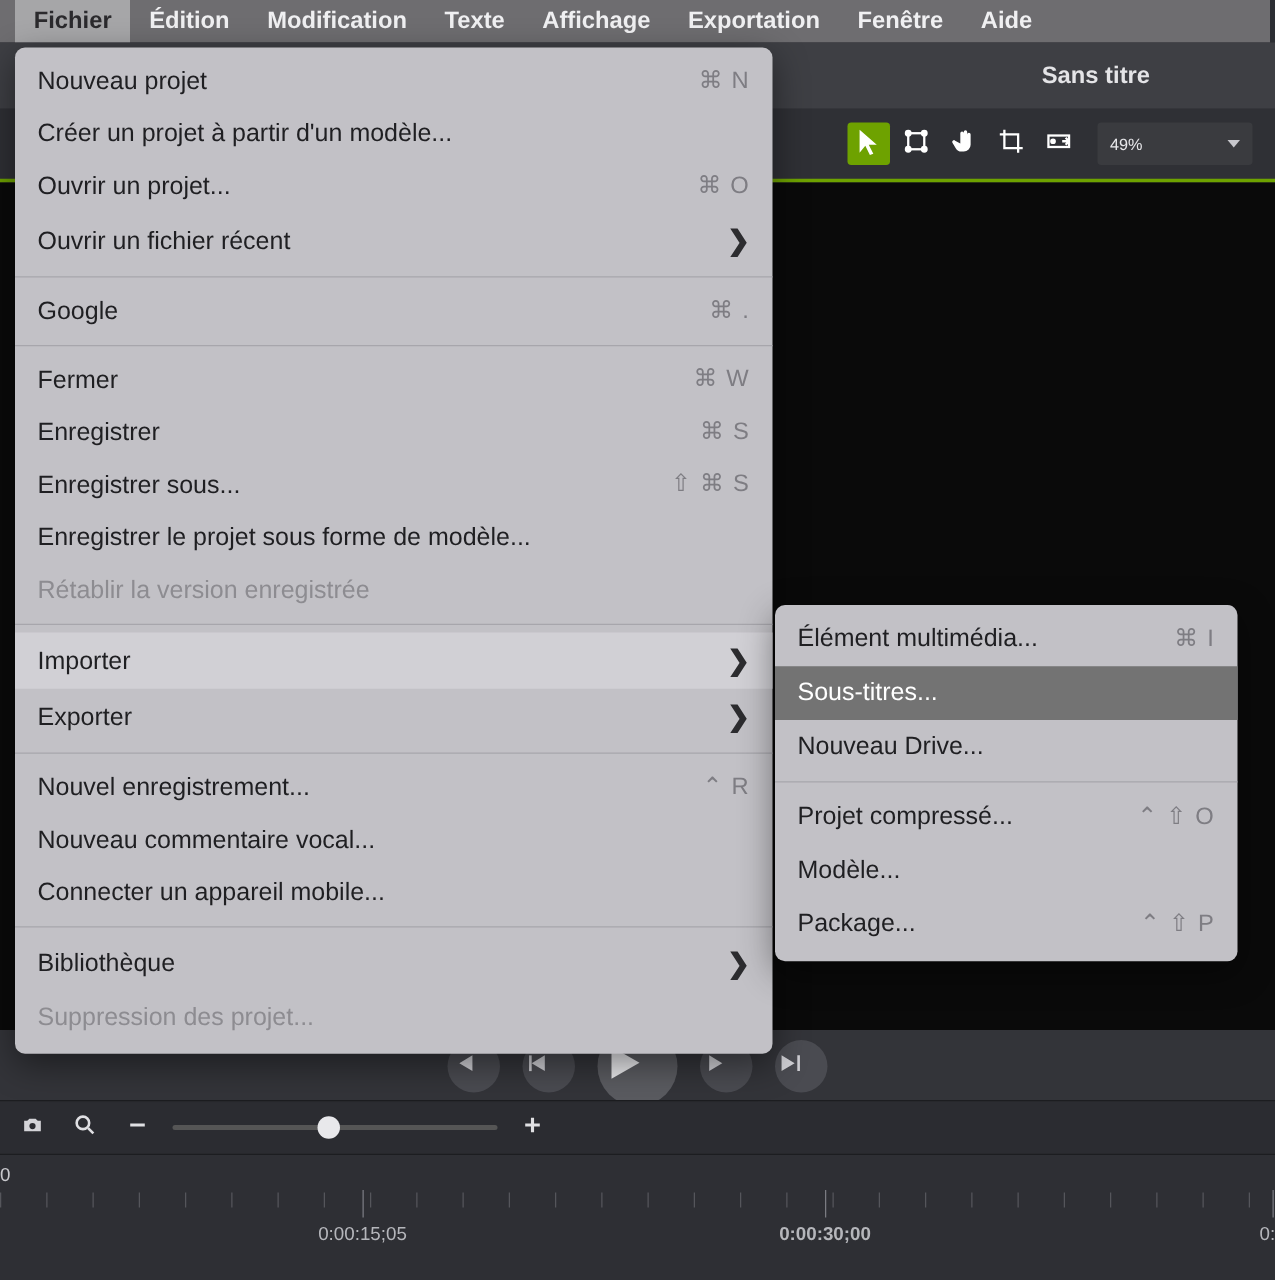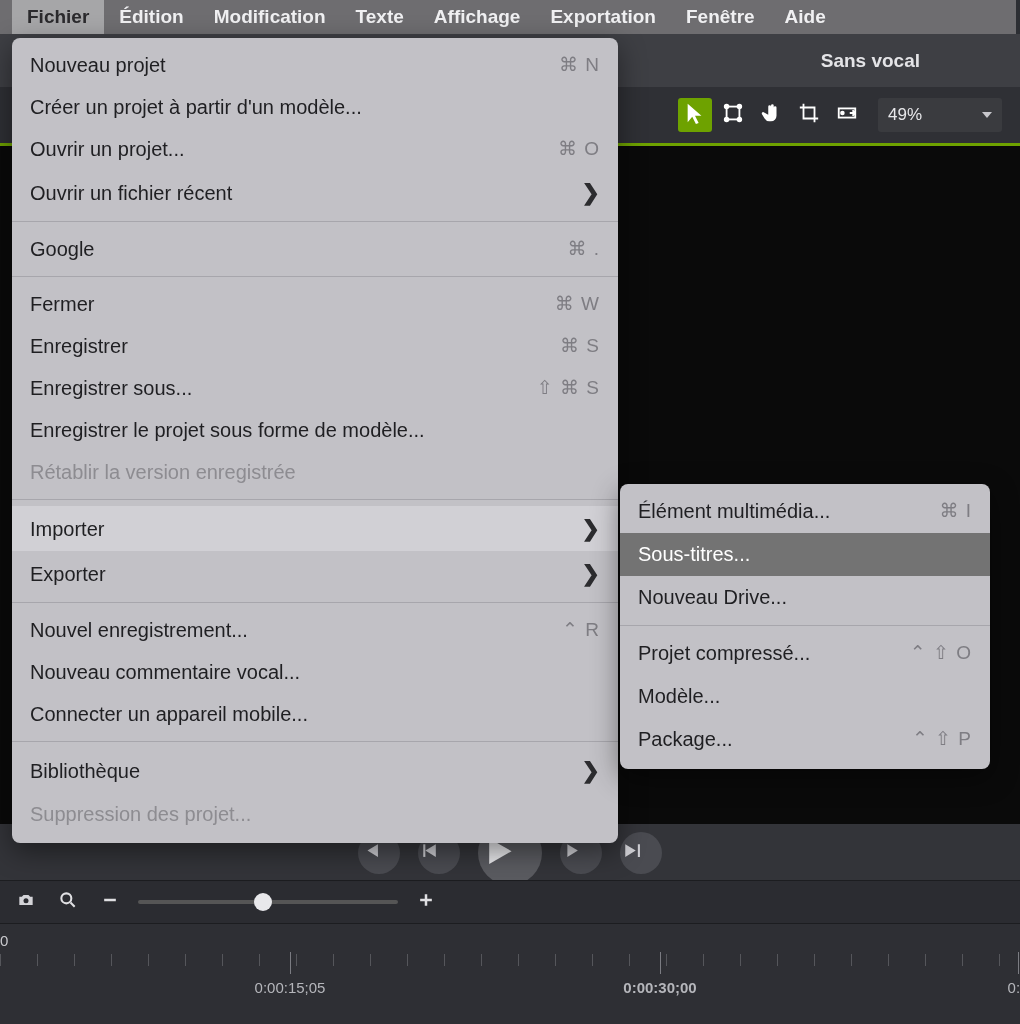--- a/index.html
+++ b/index.html
@@ -77,21 +77,21 @@
   }
   .tool-btn.selected { background:#6ea200; }
   .tool-btn svg { width: 22px; height: 22px; }
   .zoom-select {
     margin-left: 14px;
     width: 104px; height: 34px;
     background: #3a3b3f;
     border-radius: 3px;
     display: flex; align-items: center; justify-content: space-between;
     padding: 0 10px;
-    font-size: 17px;
+    font-size: 13px;
   }
   .zoom-select .tri {
     width:0;height:0;border-left:5px solid transparent;border-right:5px solid transparent;border-top:6px solid #c7c7cc;
   }
 
   
   .canvas-area {
     position: absolute;
     left:0; right:0; top:146px; bottom:200px;
     background: #0a0a0a;
@@ -192,21 +192,21 @@
     width:370px;
     background:#c2c1c6;
     border-radius:8px;
     box-shadow:0 8px 28px rgba(0,0,0,.45);
     padding:6px 0 8px;
     color:#1f1f22;
     font-size:20px;
     z-index: 60;
   }
   .submenu .row {
-    display:flex; align-items:flex-start; justify-content:space-between;
+    display:flex; align-items:center; justify-content:space-between;
     padding:6px 18px;
     line-height:1.55;
     cursor:default;
   }
   .submenu .row.selected {
     background:#737373; color:#fff;
   }
   .submenu .row.selected .shortcut { color:#dfe7fb; }
   .submenu .shortcut { color:#7e7d83; font-size:19px; letter-spacing:1px; }
   .submenu .sep { height:1px; background:#a7a6ac; margin:6px 0; }
@@ -229,21 +229,21 @@
   <div class="menu-item">Édition</div>
   <div class="menu-item">Modification</div>
   <div class="menu-item">Texte</div>
   <div class="menu-item">Affichage</div>
   <div class="menu-item">Exportation</div>
   <div class="menu-item">Fenêtre</div>
   <div class="menu-item">Aide</div>
 </div>
 
 <div class="titlebar">
-  <span class="doc-title">Sans vocal</span>
+  <span class="doc-title">Sans titre</span>
 </div>
 
 <div class="toolrow">
   <div class="tool-btn selected">
     <span>
       <svg viewBox="0 0 24 24" fill="white">
           <path d="M4 2l0 20 5-6 4 8 3-1-4-8 7 0z"></path>
         </svg>
     </span>
   </div>

